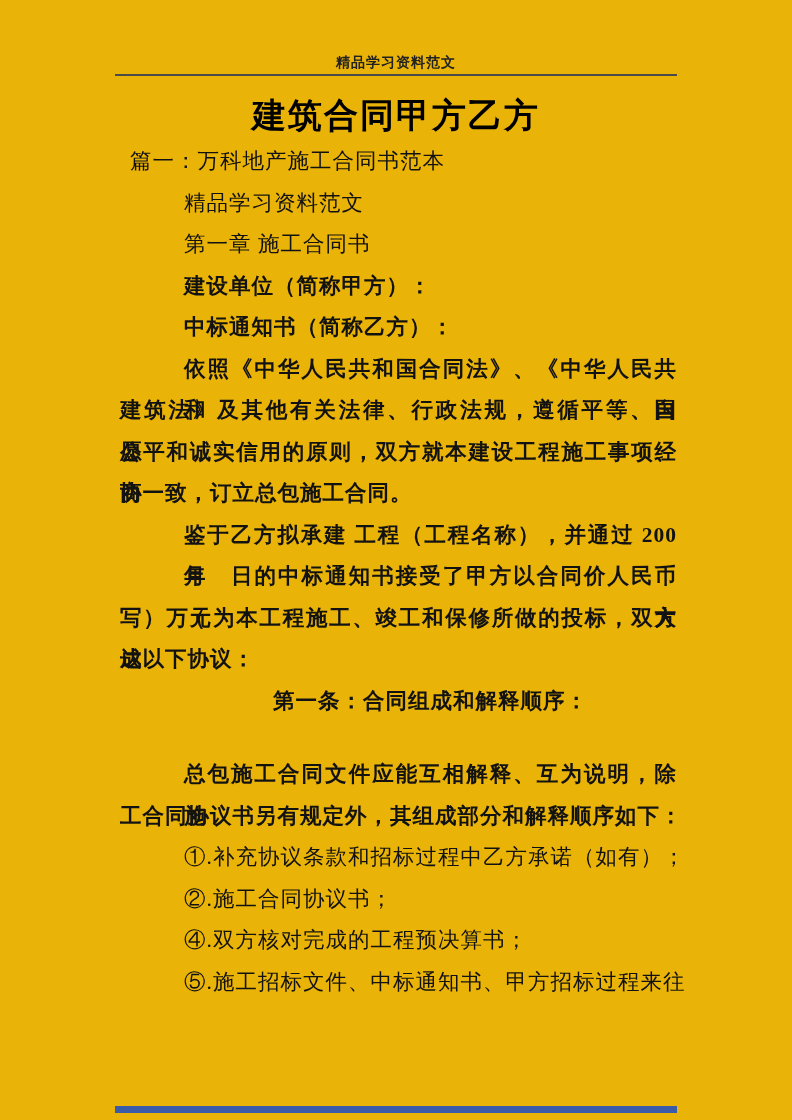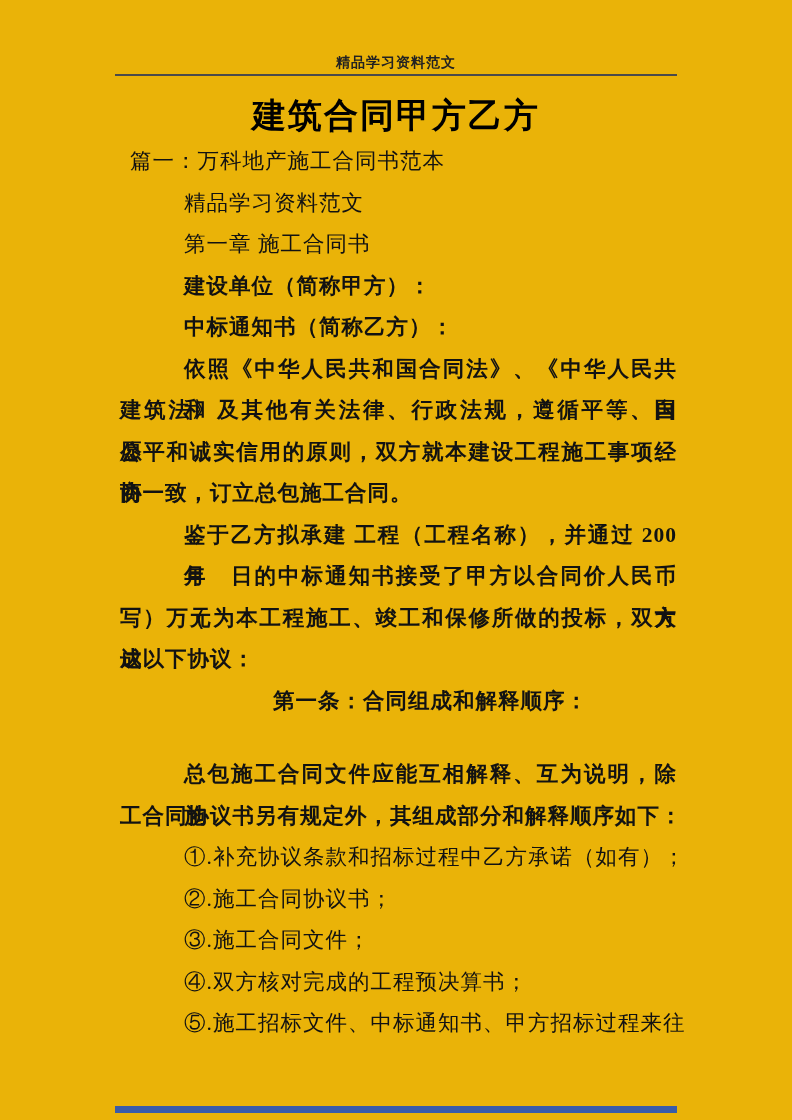--- a/index.html
+++ b/index.html
@@ -96,18 +96,17 @@
       <div class="bl b" style="padding-left: 0px;">商一致，订立总包施工合同。</div>
       <div class="bl b j" style="padding-left: 64px;">鉴于乙方拟承建 工程（工程名称），并通过 200 年</div>
       <div class="bl b j" style="padding-left: 64px;">月　日的中标通知书接受了甲方以合同价人民币（大</div>
       <div class="bl b j" style="padding-left: 0px;">写）万元为本工程施工、竣工和保修所做的投标，双方达</div>
       <div class="bl b" style="padding-left: 0px;">成以下协议：</div>
       <div class="bl b" style="padding-left: 64px; text-align: center;">第一条：合同组成和解释顺序：</div>
       <div class="bl b j" style="padding-left: 64px; margin-top: 32px;">总包施工合同文件应能互相解释、互为说明，除施</div>
       <div class="bl b" style="padding-left: 0px;">工合同协议书另有规定外，其组成部分和解释顺序如下：</div>
       <div class="bl" style="padding-left: 64px;">①.补充协议条款和招标过程中乙方承诺（如有）；</div>
       <div class="bl" style="padding-left: 64px; font-family: Liberation Serif, serif;">②.施工合同协议书；</div>
-      <div class="bl" style="padding-left: 64px;">③.施工合同文件；</div>
       <div class="bl" style="padding-left: 64px;">④.双方核对完成的工程预决算书；</div>
       <div class="bl" style="padding-left: 64px;">⑤.施工招标文件、中标通知书、甲方招标过程来往</div>
     </div>
   <div class="footer-bar" style="background: rgb(58, 92, 168);"></div>
 </div>
 
 </body></html>

